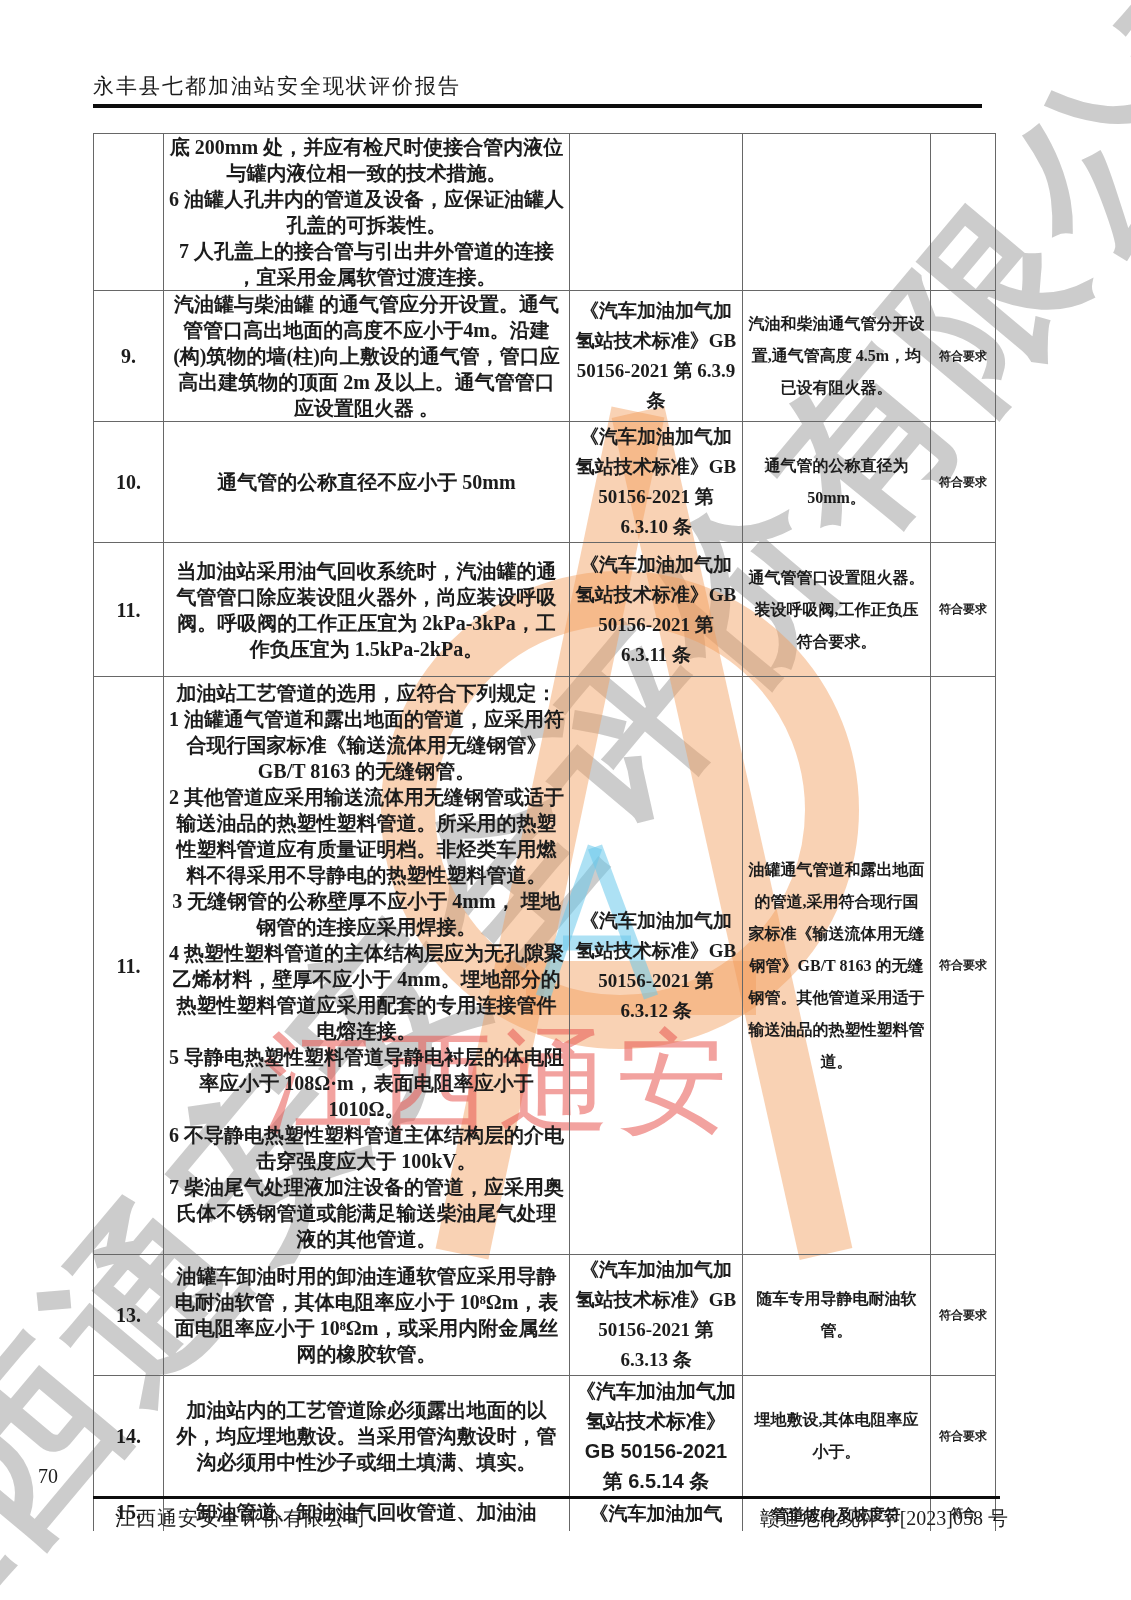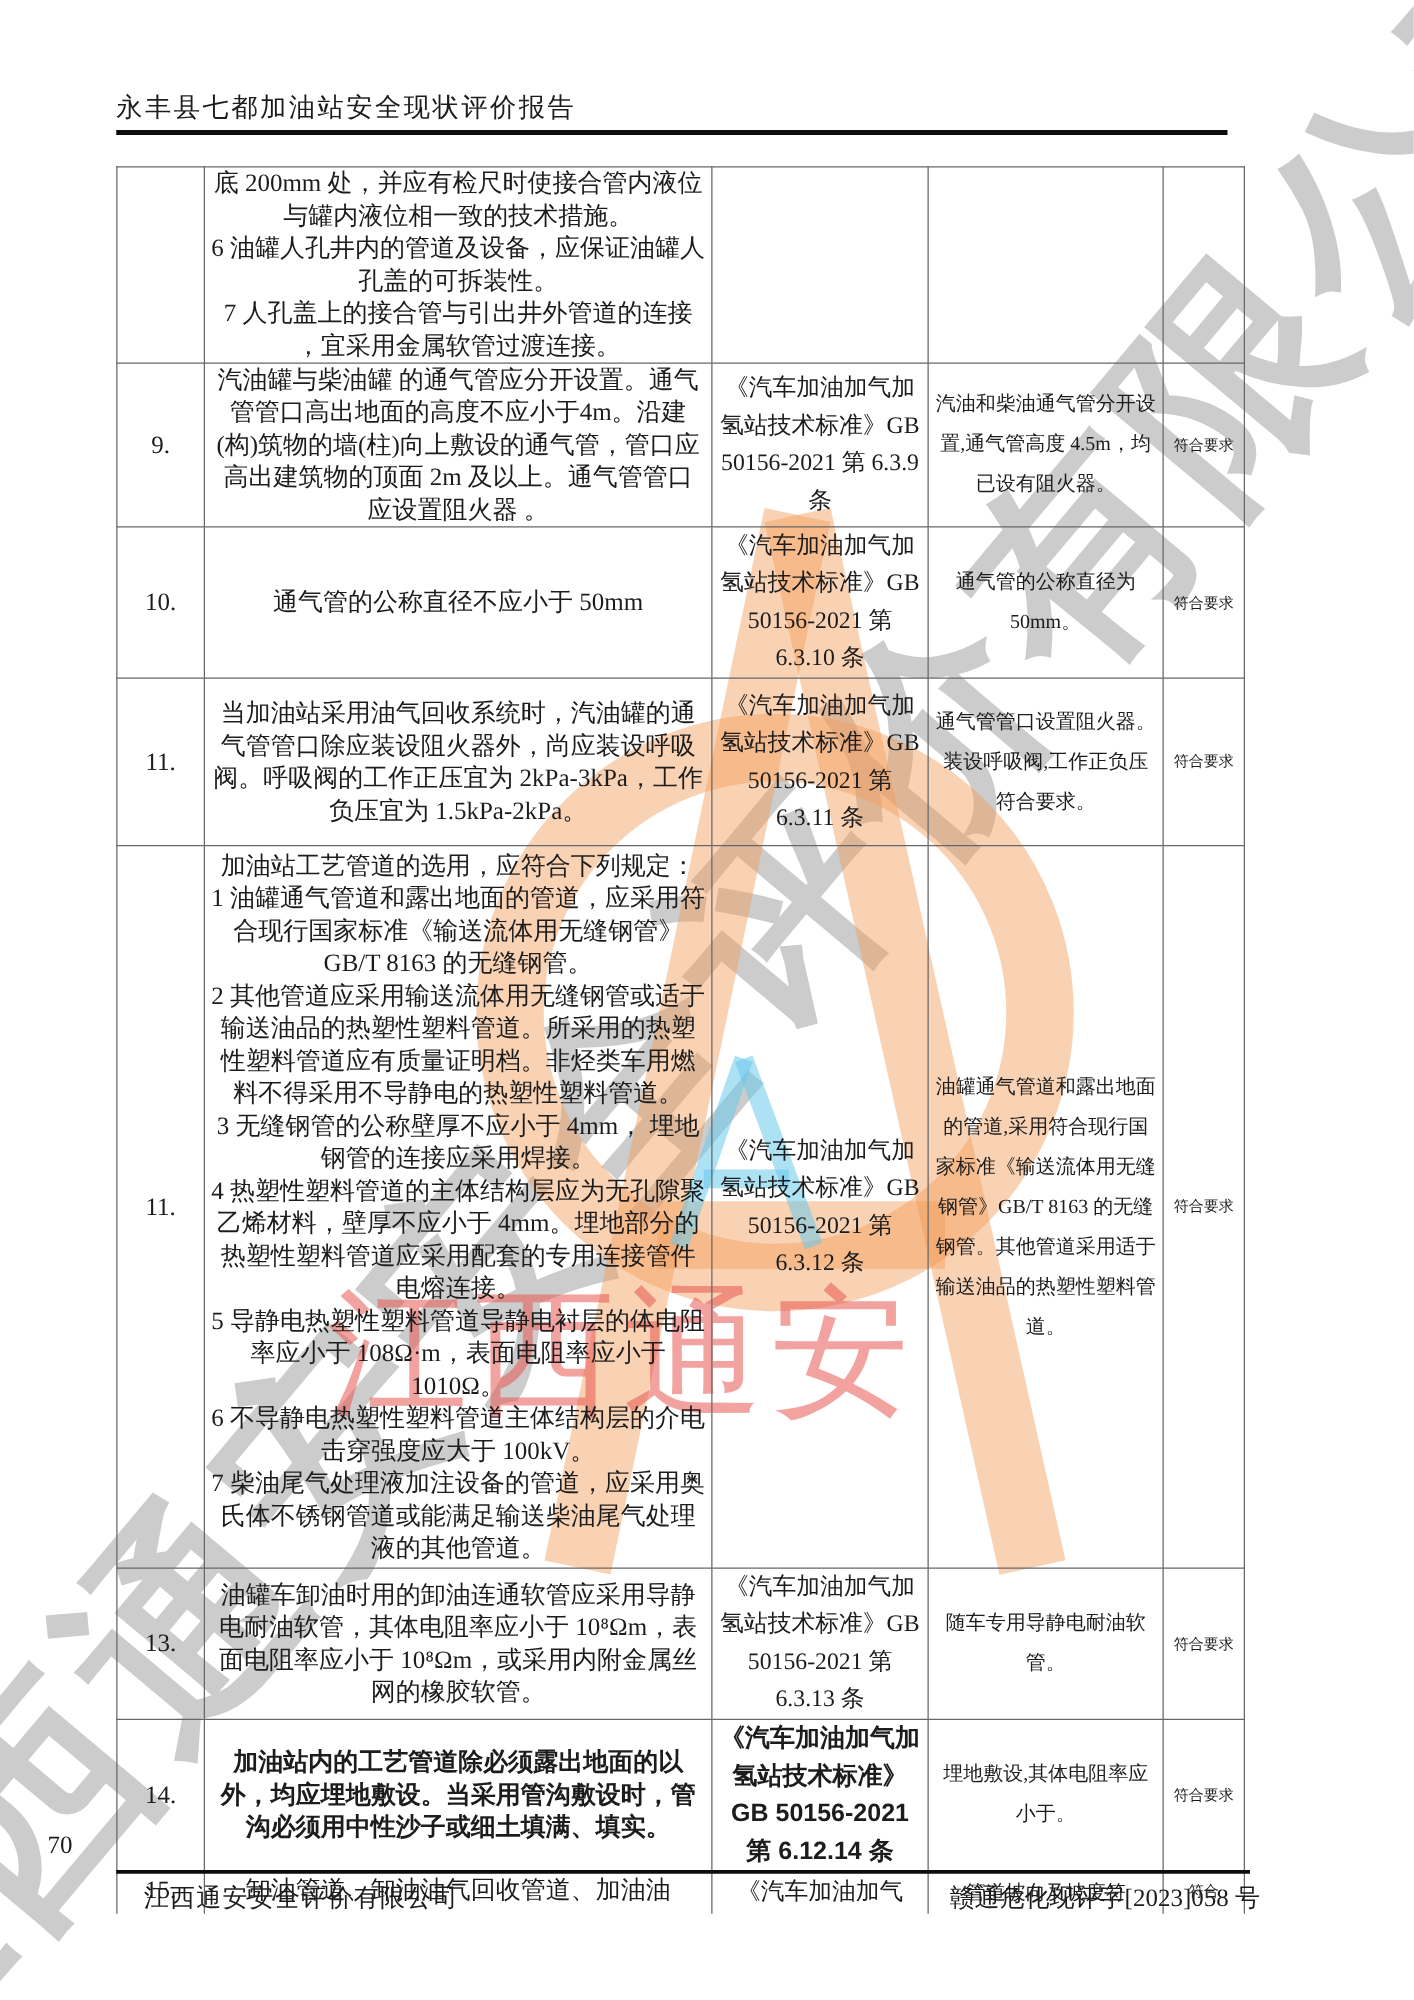--- a/index.html
+++ b/index.html
@@ -9,21 +9,21 @@
     overflow:hidden;
   }
   
   .doc-header{position:absolute;left:93px;top:72px;width:902px;text-align:left;
     font-size:21px;letter-spacing:2px;}
   .header-rule{position:absolute;left:93px;top:104px;width:889px;height:4px;background:#0d0d0d;}
   
   .eval-table{position:absolute;left:93px;top:133px;border-collapse:collapse;table-layout:fixed;
     width:902px;}
   .eval-table td{border:1px solid #676767;padding:0 5px;vertical-align:middle;
-    text-align:center;font-size:20px;line-height:26px;overflow:hidden;}
+    text-align:center;font-size:20px;line-height:26px;overflow:hidden;font-weight:bold;}
   .eval-table td.no-cell{font-size:20px;}
   .eval-table td.std-cell{font-size:19px;line-height:30px;}
   .eval-table td.act-cell{font-size:16px;line-height:32px;}
   .eval-table td.res-cell{font-size:12px;line-height:29px;}
   .eval-table td p{margin:0;}
   .eval-table tr.bold-row td.content-cell,
   .eval-table tr.bold-row td.std-cell{font-weight:700;font-family:"Liberation Sans","DejaVu Sans",sans-serif;font-size:20px;}
   .eval-table tr.cut-row td{border-bottom:none;vertical-align:top;padding-top:2px;}
   
   .page-number{position:absolute;left:0;top:1465px;width:1131px;text-align:left;font-size:20px;margin-left:38px;}
@@ -145,21 +145,21 @@
         </td>
         <td class="std-cell">《汽车加油加气加氢站技术标准》GB 50156-2021 第 6.3.13 条</td>
         <td class="act-cell">随车专用导静电耐油软管。</td>
         <td class="res-cell">符合要求</td>
       </tr>
       <tr class="bold-row" style="height: 115px;">
         <td class="no-cell">14.</td>
         <td class="content-cell">
           <p>加油站内的工艺管道除必须露出地面的以外，均应埋地敷设。当采用管沟敷设时，管沟必须用中性沙子或细土填满、填实。</p>
         </td>
-        <td class="std-cell">《汽车加油加气加氢站技术标准》GB 50156-2021 第 6.12.14 条</td>
+        <td class="std-cell">《汽车加油加气加氢站技术标准》GB 50156-2021 第 6.5.14 条</td>
         <td class="act-cell">埋地敷设,其体电阻率应小于。</td>
         <td class="res-cell">符合要求</td>
       </tr>
       <tr class="cut-row" style="height: 30px; margin-top: 18px;">
         <td class="no-cell">15.</td>
         <td class="content-cell">
           <p>卸油管道、卸油油气回收管道、加油油</p>
         </td>
         <td class="std-cell">《汽车加油加气</td>
         <td class="act-cell">管道坡向及坡度符</td>

